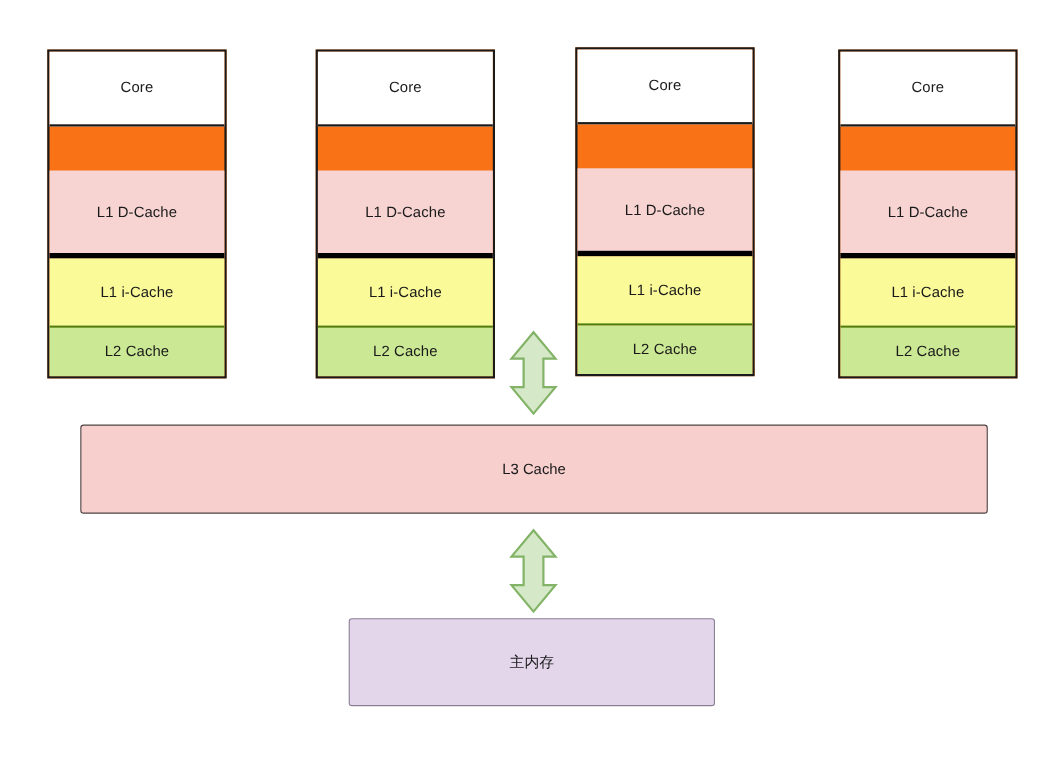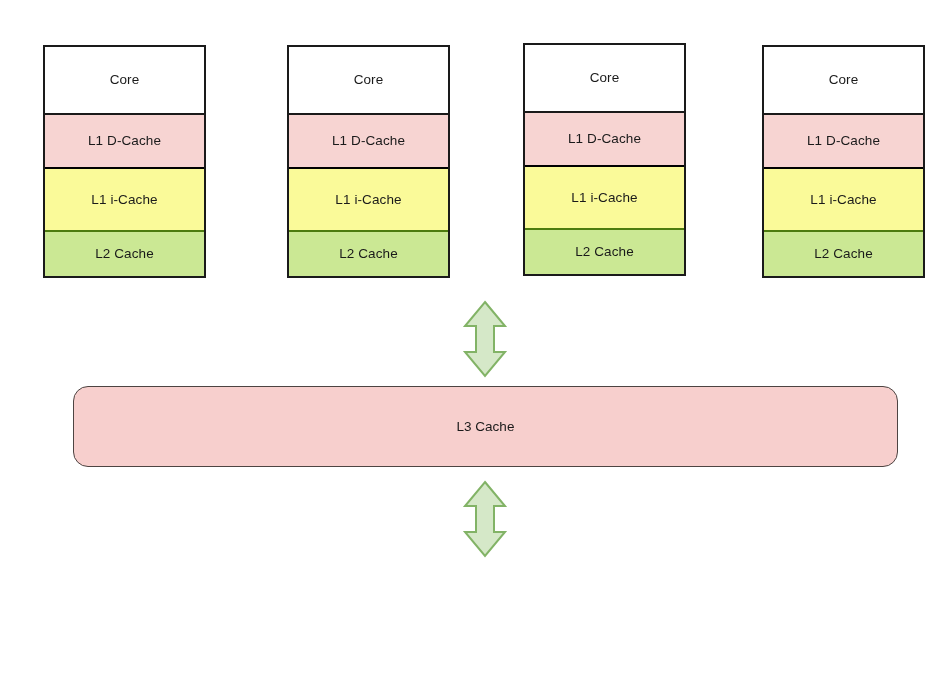--- a/index.html
+++ b/index.html
@@ -36,39 +36,40 @@
     letter-spacing: 0.1px;
     line-height: 1;
     text-align: center;
   }
   .seg-core {
     height: 68px;
     background: #ffffff;
     border-bottom: 2px solid #1a1a1a;
   }
   .seg-l1d {
-    height: 54px;
+    height: 80px;
     background: #f7d4d2;
-    border-bottom: 2px solid #000000;
+    border-bottom: 5px solid #000000;
+    margin-top: 40px;
   }
   .seg-l1i {
     height: 63px;
     background: #fafa99;
     border-bottom: 2px solid #4d7c0f;
   }
   .seg-l2 {
     height: 44px;
     background: #cbe894;
   }
 
   
   .round-box {
     position: absolute;
     box-sizing: border-box;
-    border-radius: 15px;
+    border-radius: 3px;
     display: flex;
     align-items: center;
     justify-content: center;
     font-size: 13.5px;
     color: #1a1a1a;
     line-height: 1;
   }
   .l3-box {
     background: #f7cfcd;
     border: 1.6px solid #4d4442;
@@ -126,14 +127,17 @@
   <div class="round-box l3-box" style="left:73px; top:386px; width:825px; height:81px;">
     <span>L3 Cache</span>
   </div>
 
   <div class="arrow" style="left:462px; top:480px;">
     <svg width="46" height="78" viewBox="0 0 46 78" xmlns="http://www.w3.org/2000/svg" aria-hidden="true">
       <polygon points="23,2 43,26 32,26 32,52 43,52 23,76 3,52 14,52 14,26 3,26" fill="#d5e8c8" stroke="#82b366" stroke-width="2" stroke-linejoin="miter"></polygon>
     </svg>
   </div>
 
+  <div class="round-box mem-box" style="left:317px; top:562px; width:333px; height:80px;">
+    <span>主内存</span>
+  </div>
 
 </div>
 
 </body></html>

